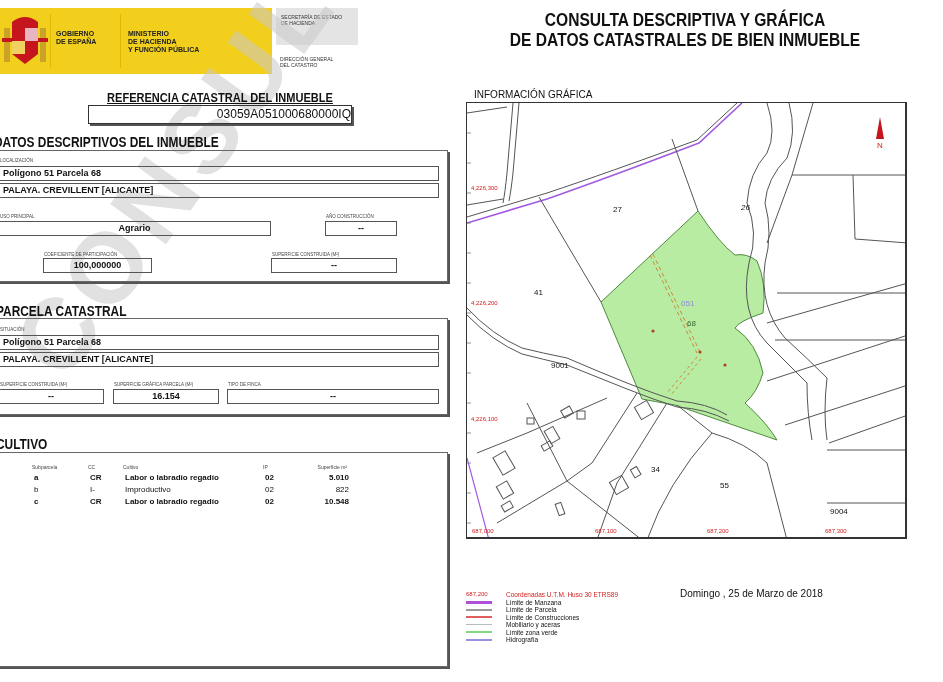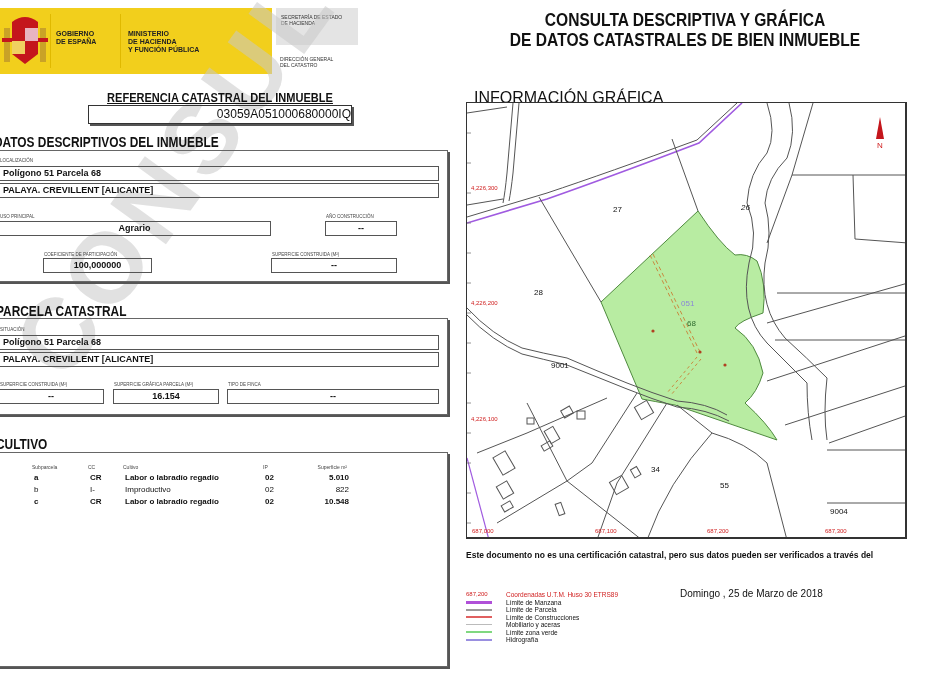--- a/index.html
+++ b/index.html
@@ -28,21 +28,21 @@
   .cult-table .hdr{font-size:5px;color:#444;height:10px;line-height:10px;}
   .col1{width:56px;padding-left:4px;}
   .col2{width:35px;}
   .col3{width:140px;}
   .col4{width:38px;}
   .col5{width:46px;text-align:right;}
   .bold{font-weight:bold;}
   
   .watermark{left:-10px;top:330px;font-size:100px;font-weight:bold;color:rgba(200,200,200,0.55);transform:rotate(-54deg);transform-origin:left top;letter-spacing:8px;white-space:nowrap;font-family:"Liberation Sans",sans-serif;}
   
-  .map-head{left:474px;top:89px;font-size:16px;text-align:center;}
+  .map-head{left:474px;top:89px;font-size:10px;text-align:center;}
   .map-scale{left:818px;top:89px;font-size:16px;margin-top:36px;}
   .map-frame{left:466px;top:102px;width:441px;height:437px;border:2px solid #333;border-left-width:1px;border-top-width:1px;box-sizing:border-box;overflow:hidden;background:#fff;}
   .disclaimer{left:466px;top:550px;width:460px;font-size:8.5px;font-weight:bold;line-height:11px;}
   .date{left:680px;top:588px;font-size:10px;}
   .legend{left:466px;top:591px;font-size:6.5px;line-height:7.5px;}
   .legend .item{display:flex;align-items:center;height:7.5px;}
   .legend .sw{width:26px;height:2px;margin-right:14px;}
   .legend .code{width:26px;color:#d02020;margin-right:14px;font-size:6px;}
 </style>
 </head>
@@ -234,39 +234,38 @@
         <line x1="0" y1="420" x2="4" y2="420"></line>
     </g>
 
     <g>
       <path d="M413 14 L417 36 L409 36 Z" fill="#c4161c"></path>
     </g>
   </svg>
   
   <span class="abs" style="left:146px;top:102px;font-size:8px;">27</span>
   <span class="abs" style="left:274px;top:100px;font-size:8px;font-style:italic;">26</span>
-  <span class="abs" style="left:67px;top:185px;font-size:8px;">28</span>
+  <span class="abs" style="left:67px;top:185px;font-size:8px;">41</span>
   <span class="abs" style="left:184px;top:362px;font-size:8px;">34</span>
   <span class="abs" style="left:253px;top:378px;font-size:8px;">55</span>
   <span class="abs" style="left:84px;top:258px;font-size:8px;">9001</span>
   <span class="abs" style="left:363px;top:404px;font-size:8px;">9004</span>
   <span class="abs" style="left:214px;top:196px;font-size:8px;color:#8a86d8;">051</span>
   <span class="abs" style="left:220px;top:216px;font-size:8px;color:#2e6b2e;">68</span>
   <span class="abs" style="left:4px;top:82px;font-size:6px;color:#d02020;">4,226,300</span>
   <span class="abs" style="left:4px;top:197px;font-size:6px;color:#d02020;">4,226,200</span>
   <span class="abs" style="left:4px;top:313px;font-size:6px;color:#d02020;">4,226,100</span>
   <span class="abs" style="left:5px;top:425px;font-size:6px;color:#d02020;">687,000</span>
   <span class="abs" style="left:128px;top:425px;font-size:6px;color:#d02020;">687,100</span>
   <span class="abs" style="left:240px;top:425px;font-size:6px;color:#d02020;">687,200</span>
   <span class="abs" style="left:358px;top:425px;font-size:6px;color:#d02020;">687,300</span>
   <span class="abs" style="left:410px;top:38px;font-size:8px;color:#d02020;">N</span>
 </div>
 
 <div class="abs disclaimer">
-  <div>Este documento no es una certificación catastral, pero sus datos pueden ser verificados a través del</div>
 </div>
 <div class="abs date">Domingo , 25 de Marzo de 2018</div>
 
 <div class="abs legend">
   <div class="item">
     <span class="code">687,200</span>
     <span style="color:#d02020">Coordenadas U.T.M. Huso 30 ETRS89</span>
   </div>
   <div class="item">
     <span class="sw" style="background:#b050d8;height:3px;"></span>

